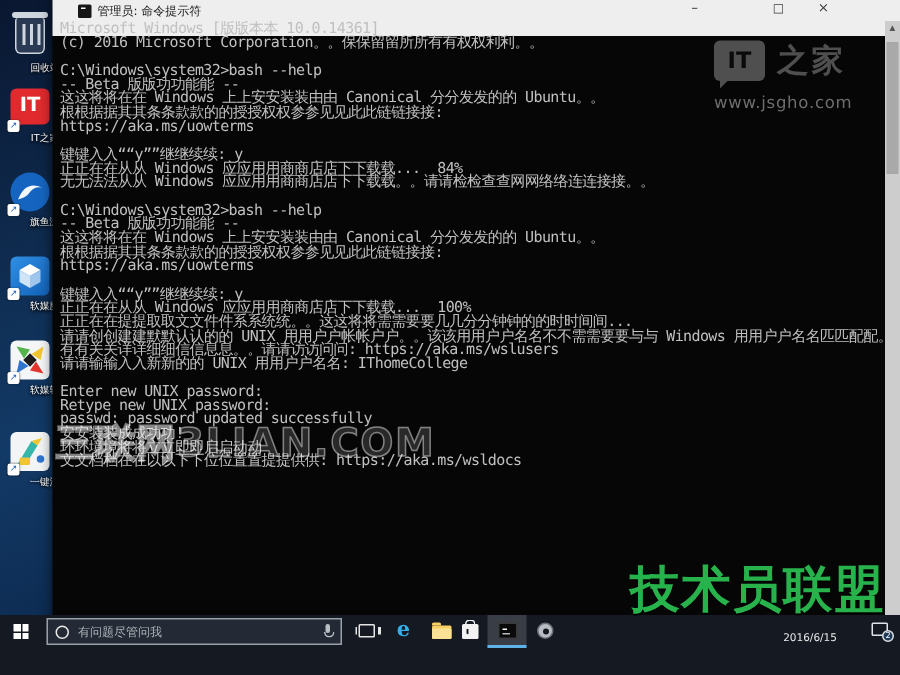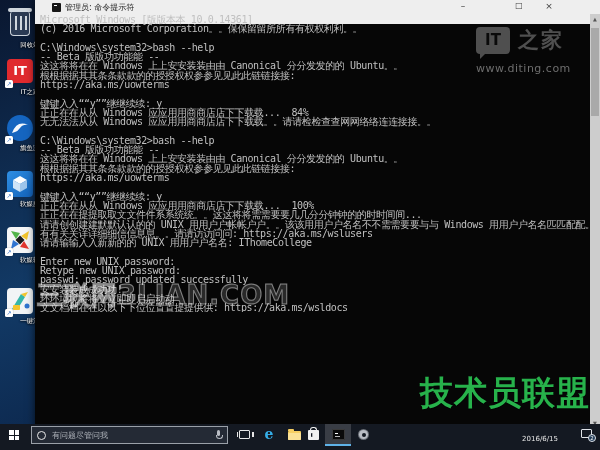--- a/index.html
+++ b/index.html
@@ -77,21 +77,21 @@
   .wm-sanlian { position:absolute; left:2px; top:264px; z-index:4; font-size:26px; font-weight:bold;
     letter-spacing:1px; color:rgba(255,255,255,0.14); -webkit-text-stroke:1px rgba(255,255,255,0.45);
     white-space:nowrap; }
   .wm-jsgho { position:absolute; right:10px; top:371px; z-index:30; text-align:right; }
   .wm-jsgho-title { font-size:33px; font-weight:900; letter-spacing:1px; white-space:nowrap;
     text-shadow:0 1px 0 rgba(0,0,0,.6); }
   .wm-jsgho-pill { margin:3px auto 0; width:196px; border-radius:12px; padding:2px 0 3px;
     color:#fff; font-weight:bold; font-size:14px; letter-spacing:3px; border:2px solid #0c6b2e; }
 
   
-  .taskbar { position:absolute; left:0; bottom:0; width:600px; height:26px; background:#141922; z-index:20; }
+  .taskbar { position:absolute; left:0; bottom:0; width:600px; height:40px; background:#141922; z-index:20; }
   .start-btn { position:absolute; left:0; top:0; width:28px; height:22px; }
   .start-logo { position:absolute; left:9px; top:6px; width:10px; height:10px; }
   .start-logo i { position:absolute; width:4.5px; height:4.5px; background:#fff; }
   .start-logo i:nth-child(1){left:0;top:0;} .start-logo i:nth-child(2){right:0;top:0;}
   .start-logo i:nth-child(3){left:0;bottom:0;} .start-logo i:nth-child(4){right:0;bottom:0;}
   .searchbox { position:absolute; left:31px; top:2px; width:197px; height:18px; background:#242a35;
     border:1px solid #9aa0a8; display:flex; align-items:center; }
   .cortana-circle { width:9px; height:9px; border:1.5px solid #e8e8e8; border-radius:50%; margin:0 6px 0 5px; }
   .search-text { color:#aeb3ba; font-size:8px; }
   .mic { margin-left:auto; margin-right:6px; position:relative; width:5px; height:10px; }
@@ -256,21 +256,21 @@
         --help
         --init-file
         --login
             diting
         --noprofile</pre>
       <div class="wm-ithome">
         <div class="wm-ithome-row">
           <div class="wm-it-box">IT</div>
           <div class="wm-zhijia">之家</div>
         </div>
-        <div class="wm-ithome-url">www.diting.com</div>
+        <div class="wm-ithome-url">www.jsgho.com</div>
       </div>
       <div class="wm-sanlian">三联网3LIAN.COM</div>
     </div>
     <div class="scrollbar">
       <div class="sb-arrow sb-up">▲</div>
       <div class="sb-thumb"></div>
       <div class="sb-arrow sb-down">▼</div>
     </div>
   </div>
 

